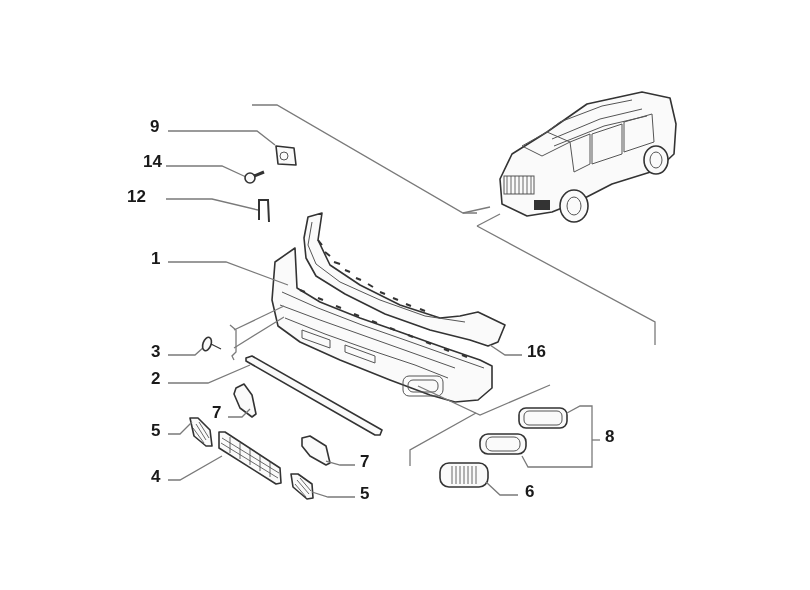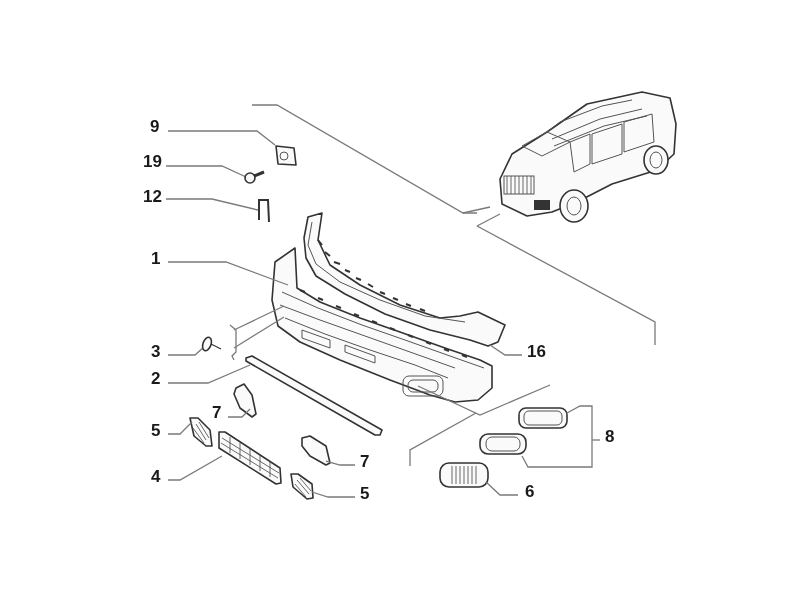--- a/index.html
+++ b/index.html
@@ -167,22 +167,22 @@
       <line x1="468" y1="466" x2="468" y2="484"></line>
           <line x1="472" y1="466" x2="472" y2="484"></line>
       <line x1="476" y1="466" x2="476" y2="484"></line>
     </g>
   </g>
   <polyline class="lead" points="486,482 500,495 518,495"></polyline>
 </svg>
 
 
 <span class="callout" style="left:150px;top:118px">9</span>
-<span class="callout" style="left:143px;top:153px">19</span>
-<span class="callout" style="left:143px;top:188px">12</span>
+<span class="callout" style="left:143px;top:153px">14</span>
+<span class="callout" style="left:127px;top:188px">12</span>
 <span class="callout" style="left:151px;top:250px">1</span>
 <span class="callout" style="left:151px;top:343px">3</span>
 <span class="callout" style="left:151px;top:370px">2</span>
 <span class="callout" style="left:212px;top:404px">7</span>
 <span class="callout" style="left:151px;top:422px">5</span>
 <span class="callout" style="left:151px;top:468px">4</span>
 <span class="callout" style="left:360px;top:453px">7</span>
 <span class="callout" style="left:360px;top:485px">5</span>
 <span class="callout" style="left:527px;top:343px">16</span>
 <span class="callout" style="left:605px;top:428px">8</span>

